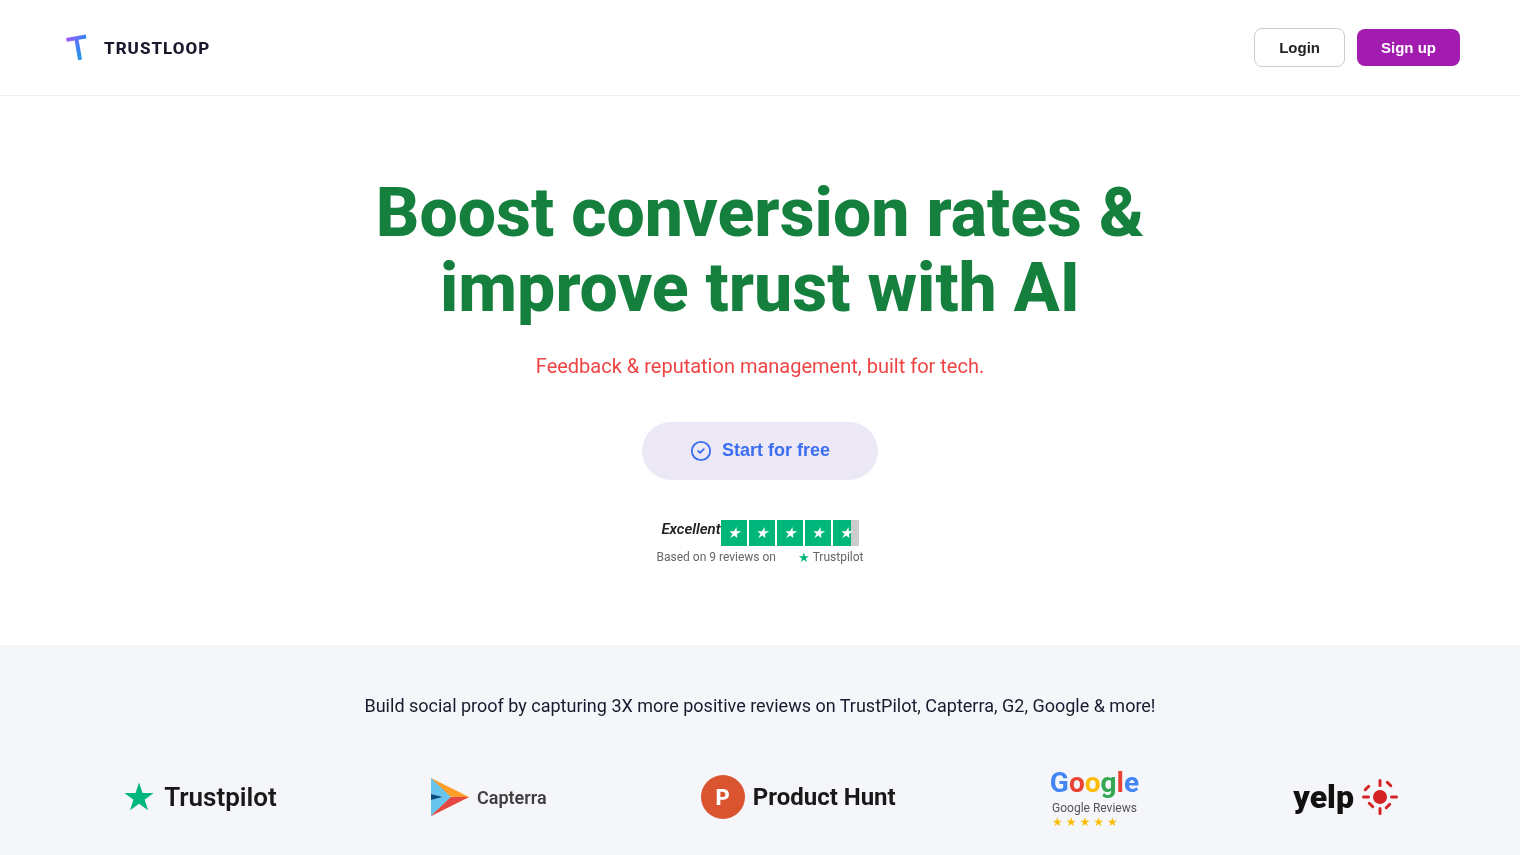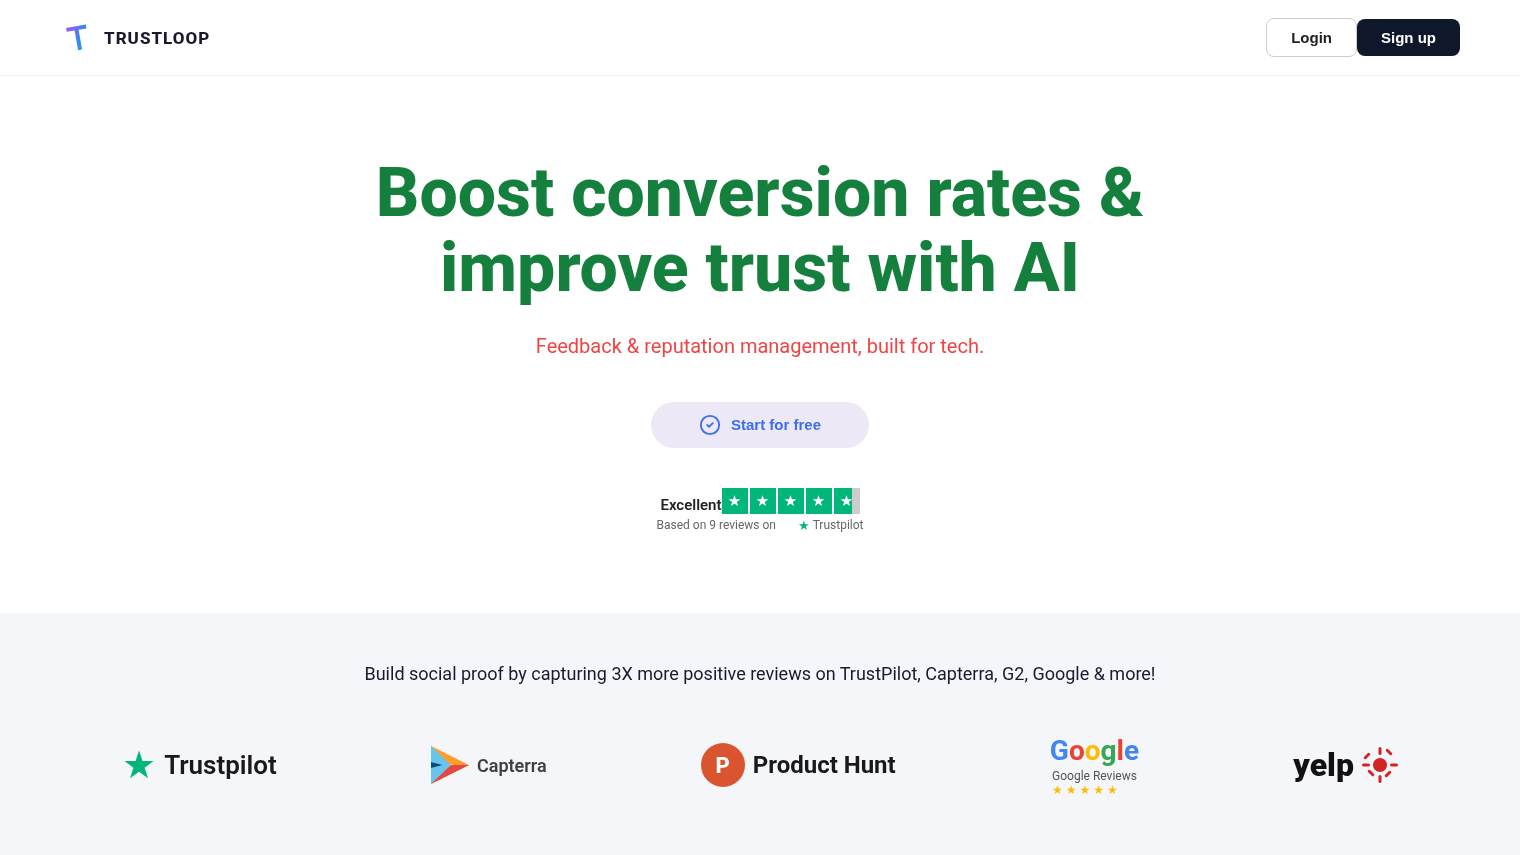--- a/index.html
+++ b/index.html
@@ -4,21 +4,21 @@
   <style>
     * { margin: 0; padding: 0; box-sizing: border-box; }
     body { font-family: -apple-system, BlinkMacSystemFont, 'Segoe UI', Roboto, sans-serif; background: #fff; color: #1a1a2e; }
 
     
     nav {
       display: flex;
       align-items: center;
       justify-content: space-between;
       padding: 0 60px;
-      height: 76px;
+      height: 96px;
       border-bottom: 1px solid #f0f0f0;
     }
     .nav-logo {
       display: flex;
       align-items: center;
       gap: 8px;
       font-weight: 800;
       font-size: 17px;
       letter-spacing: 1px;
       color: #1a1a2e;
@@ -39,35 +39,36 @@
       color: #444;
       font-weight: 500;
     }
     .nav-links a.active {
       color: #4a7cf7;
       font-weight: 600;
     }
     .nav-buttons {
       display: flex;
       align-items: center;
+      gap: 12px;
     }
     .btn-login {
       padding: 10px 24px;
       border: 1.5px solid #ccc;
       border-radius: 8px;
       background: #fff;
       font-size: 15px;
       font-weight: 600;
       color: #222;
       cursor: pointer;
     }
     .btn-signup {
       padding: 10px 24px;
       border-radius: 8px;
-      background: #0f172a;
+      background: #a21caf;
       color: #fff;
       font-size: 15px;
       font-weight: 600;
       border: none;
       cursor: pointer;
     }
 
     
     .hero {
       text-align: center;
@@ -83,44 +84,45 @@
     }
     .hero p {
       font-size: 20px;
       color: #ef4444;
       margin-bottom: 44px;
     }
     .btn-start {
       display: inline-flex;
       align-items: center;
       gap: 10px;
-      padding: 12px 48px;
+      padding: 18px 48px;
       background: #ede8f5;
       border: none;
       border-radius: 50px;
-      font-size: 15px;
+      font-size: 18px;
       font-weight: 700;
       color: #3b6ef0;
       cursor: pointer;
     }
     .btn-start svg {
       width: 22px;
       height: 22px;
     }
     .trustpilot-badge {
       margin-top: 40px;
       display: flex;
       flex-direction: column;
       align-items: center;
       gap: 4px;
     }
     .tp-row {
       display: flex;
-      align-items: flex-end;
+      align-items: flex-start;
       gap: 0;
+      font-style: italic;
     }
     .tp-label {
       font-size: 15px;
       font-weight: 600;
       color: #222;
     }
     .tp-stars {
       display: flex;
       gap: 2px;
     }

